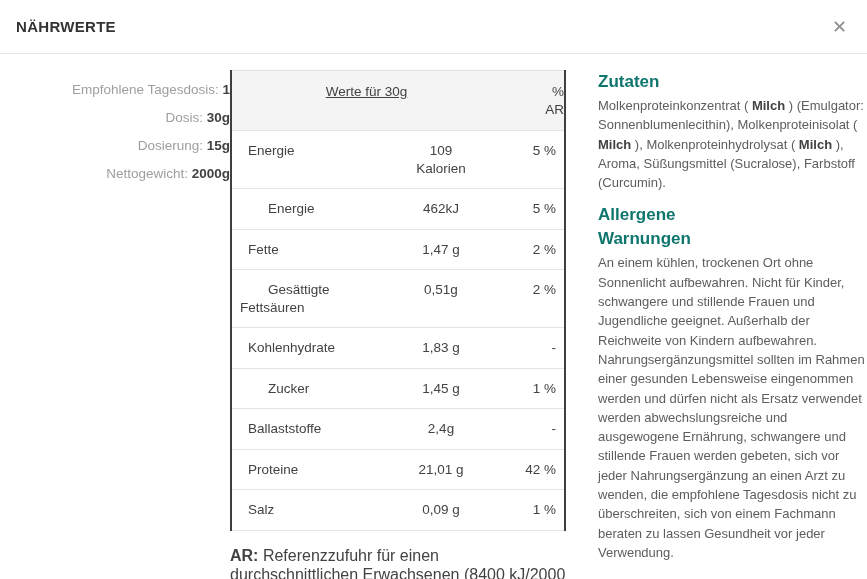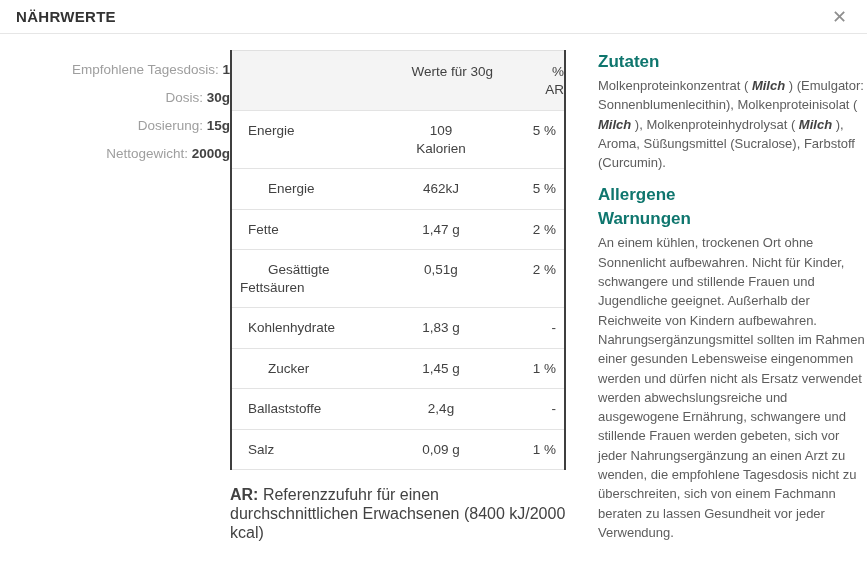--- a/index.html
+++ b/index.html
@@ -8,21 +8,21 @@
     width: 867px; height: 579px;
     background: #ffffff;
     font-family: "Liberation Sans", "DejaVu Sans", sans-serif;
     color: #424242;
     overflow: hidden;
   }
   .modal { width: 867px; height: 579px; background: #fff; position: relative; }
 
   
   .modal-header {
-    height: 34px;
+    height: 54px;
     display: flex; align-items: center; justify-content: space-between;
     padding: 12px 16px;
     border-bottom: 1px solid #e6e6e6;
   }
   .modal-title {
     font-size: 15px; font-weight: bold; color: #333333; letter-spacing: .3px;
   }
   .close-btn {
     background: none; border: none; padding: 2px 4px; cursor: pointer;
     font-size: 18px; line-height: 18px; color: #8f8f8f;
@@ -45,42 +45,42 @@
     border-left: 2px solid #3f3f3f; border-right: 2px solid #3f3f3f;
     border-top: 1px solid #e0e0e0; border-bottom: 1px solid #e0e0e0;
     font-size: 13.5px; color: #424242;
   }
   table.nutri thead tr { background: #f4f4f4; }
   table.nutri th, table.nutri td {
     vertical-align: top; padding: 11px 8px; line-height: 17.5px;
     border-bottom: 1px solid #e3e3e3; font-weight: normal;
   }
   table.nutri thead th { padding: 12px 0; }
-  th.t-name { text-align: right; font-weight: bold; padding-left: 8px; text-indent: 8px; }
+  th.t-name { text-align: center; font-weight: bold; padding-left: 8px; text-indent: 8px; text-decoration: underline; }
   th.t-pct  { text-align: right; font-weight: bold; padding-right: 14px; }
   td.c-name { width: 158px; padding-left: 8px; text-indent: 8px; font-weight: bold; }
   tr.sub td.c-name { font-weight: normal; text-indent: 28px; }
   td.c-val  { width: 104px; text-align: center; white-space: pre-line; }
   td.c-pct  { text-align: right; padding-right: 14px; }
 
   .ar-note {
     margin: 15px 0 0 0; width: 336px;
     font-size: 16px; line-height: 19px; color: #424242;
   }
   .ar-note .ar-prefix { font-weight: bold; }
 
   
   .right-col { flex: 1; padding: 2px 2px 0 32px; }
   .info-section h3 {
     margin: 0 0 4px 0; font-size: 17px; font-weight: bold; color: #0f766e;
   }
   .info-section p {
     margin: 0 0 13px 0; font-size: 13px; line-height: 19.3px; color: #5d5d5d;
   }
-  .info-section p b { color: #424242; font-style: italic; }
+  .info-section p b { color: #424242; }
 </style>
 </head>
 <body>
 
 <div class="modal">
   <div class="modal-header">
     <span class="modal-title">NÄHRWERTE</span>
     <button class="close-btn">✕</button>
   </div>
 
@@ -135,20 +135,25 @@
               <td class="c-name">Zucker</td>
               <td class="c-val">1,45 g</td>
               <td class="c-pct">1 %</td>
             </tr>
             <tr>
               <td class="c-name">Ballaststoffe</td>
               <td class="c-val">2,4g</td>
               <td class="c-pct">-</td>
             </tr>
             <tr>
+              <td class="c-name">Proteine</td>
+              <td class="c-val">21,01 g</td>
+              <td class="c-pct">42 %</td>
+            </tr>
+            <tr>
               <td class="c-name">Salz</td>
               <td class="c-val">0,09 g</td>
               <td class="c-pct">1 %</td>
             </tr>
           </tbody>
       </table>
 
       <p class="ar-note"><span class="ar-prefix">AR:</span><span> Referenzzufuhr für einen durchschnittlichen Erwachsenen (8400 kJ/2000 kcal)</span></p>
     </div>
 

